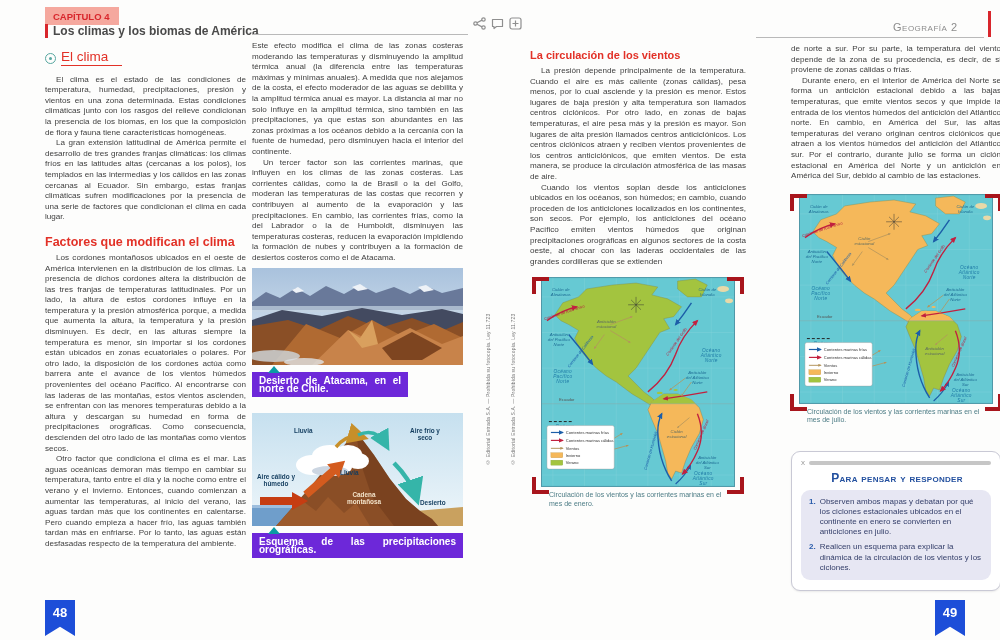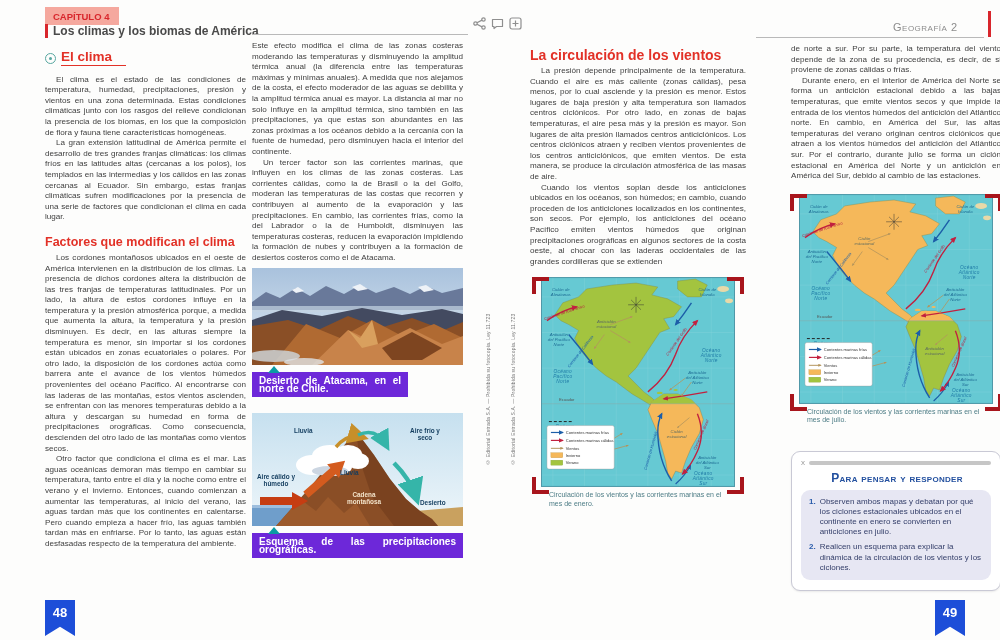--- a/index.html
+++ b/index.html
@@ -16,21 +16,21 @@
   .col{position:absolute;font-size:8.1px;line-height:10.6px;color:#3e3e3e;text-align:justify;}
   .col p{margin:0;}
   p.ind{text-indent:11px;}
   .col1{left:45px;top:52px;width:201px;}
   .col2{left:252px;top:41px;width:211px;}
   .col3{left:530px;top:48px;width:216px;}
   .col4{left:791px;top:44px;width:210px;}
   .h1row{display:flex;align-items:center;gap:5px;margin-bottom:9px;}
   .dotic{width:9px;height:9px;border:1.5px solid #57a7a0;border-radius:50%;position:relative;flex:0 0 auto;}
   .dotic::after{content:"";position:absolute;left:2.5px;top:2.5px;width:3px;height:3px;border-radius:50%;background:#57a7a0;}
-  .h1{color:#e23127;font-size:13.5px;font-weight:bold;border-bottom:1.5px solid #e23127;padding:0 14px 2px 0;}
+  .h1{color:#e23127;font-size:13.5px;font-weight:normal;border-bottom:1.5px solid #e23127;padding:0 14px 2px 0;}
   .h2{color:#e23127;font-size:12.5px;font-weight:bold;margin:12px 0 4px 0;text-align:left;line-height:14px;}
   .h2.first{margin-top:0;}
   
   .tealwrap{position:relative;margin-top:7px;}
   .tealbar{position:relative;background:#6d28d9;color:#fff;font-size:10px;font-weight:bold;padding:4.5px 7px;line-height:8px;}
   .tealbar .pt{position:absolute;top:-6px;left:16px;width:0;height:0;border-left:6px solid transparent;border-right:6px solid transparent;border-bottom:7px solid #0b9aa3;}
   .capw170{width:156px;}
   
   figure{margin:0;}
   .photo{margin-top:5px;line-height:0;}
@@ -186,21 +186,21 @@
       <div class="dlab" style="left:2px;top:60px;width:44px;">Aire cálido y húmedo</div>
       <div class="dlab" style="left:86px;top:78px;width:52px;color:#f3e3c9;">Cadena montañosa</div>
       <div class="dlab" style="left:168px;top:86px;">Desierto</div>
     </figure>
     <div class="tealwrap">
       <div class="tealbar"><span class="pt"></span><span>Esquema de las precipitaciones orográficas.</span></div>
     </div>
   </div>
 
   <div class="col col3">
-    <div class="h2 first" style="font-size:14px;">La circulación de los vientos</div>
+    <div class="h2 first" style="font-size:11px;">La circulación de los vientos</div>
     <p class="ind">La presión depende principalmente de la temperatura. Cuando el aire es más caliente (zonas cálidas), pesa menos, por lo cual asciende y la presión es menor. Estos lugares de baja presión y alta temperatura son llamados centros ciclónicos. Por otro lado, en zonas de bajas temperaturas, el aire pesa más y la presión es mayor. Son lugares de alta presión llamados centros anticiclónicos. Los centros ciclónicos atraen y reciben vientos provenientes de los centros anticiclónicos, que emiten vientos. De esta manera, se produce la circulación atmosférica de las masas de aire.</p>
     <p class="ind">Cuando los vientos soplan desde los anticiclones ubicados en los océanos, son húmedos; en cambio, cuando proceden de los anticiclones localizados en los continentes, son secos. Por ejemplo, los anticiclones del océano Pacífico emiten vientos húmedos que originan precipitaciones orográficas en algunos sectores de la costa oeste, al chocar con las laderas occidentales de las grandes cordilleras que se extienden</p>
 
     <figure class="mapfig">
       <span class="bk tl"></span>
       <span class="bk tr"></span>
       <div>
           <svg class="mapsvg" width="194" height="210" viewBox="0 0 196 212">
   <style>
     .gr{stroke:#84d4dc;stroke-width:.4}

